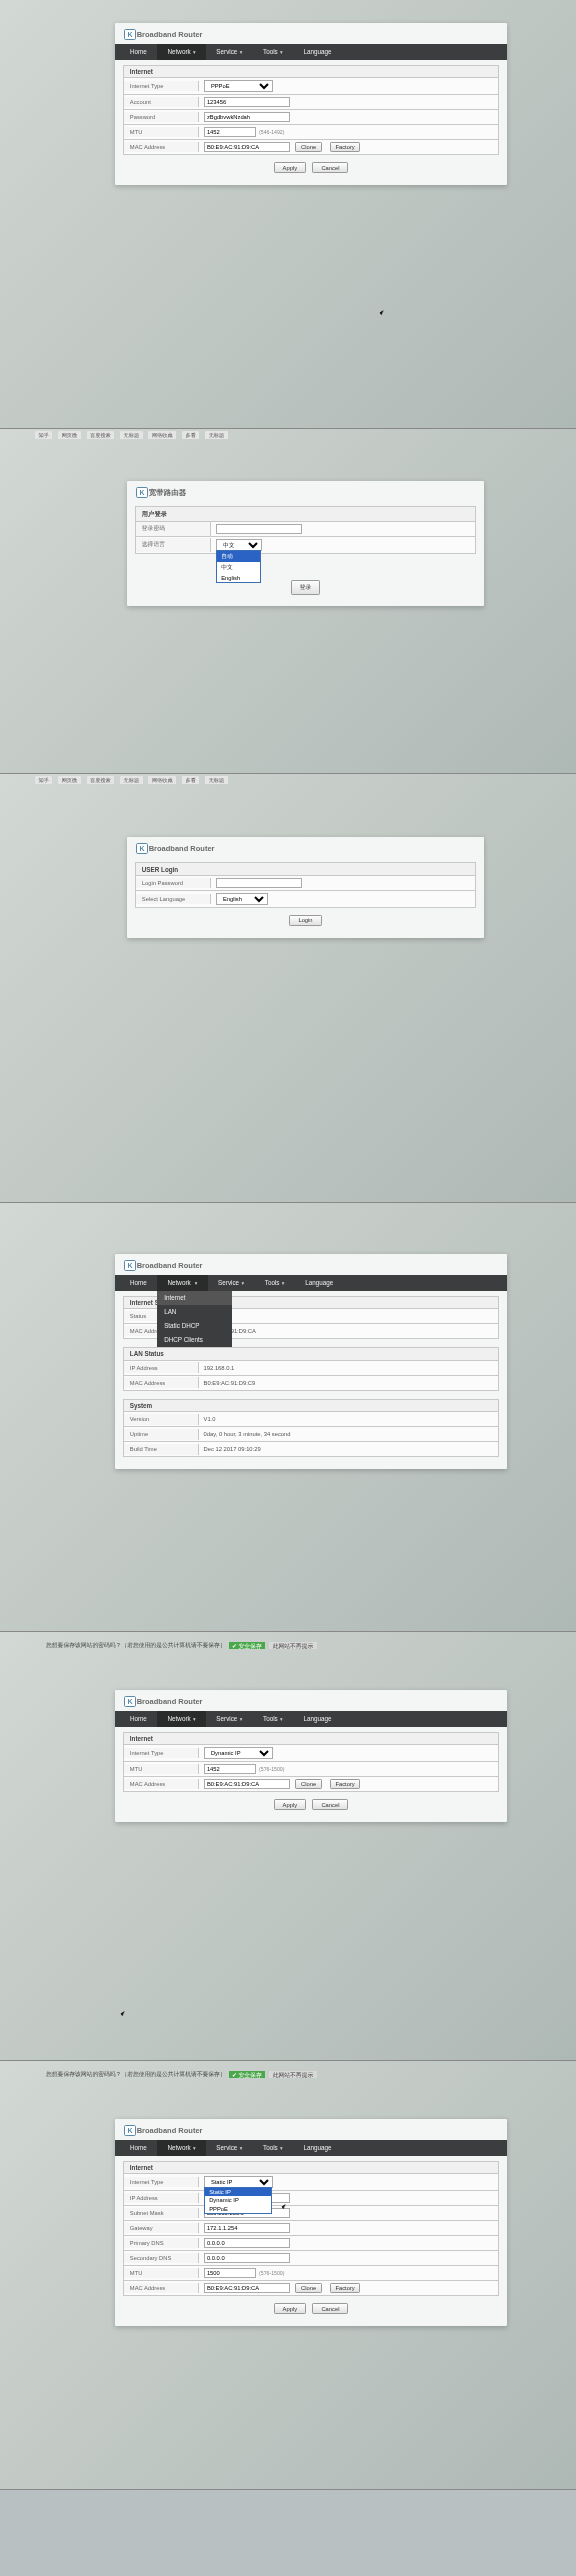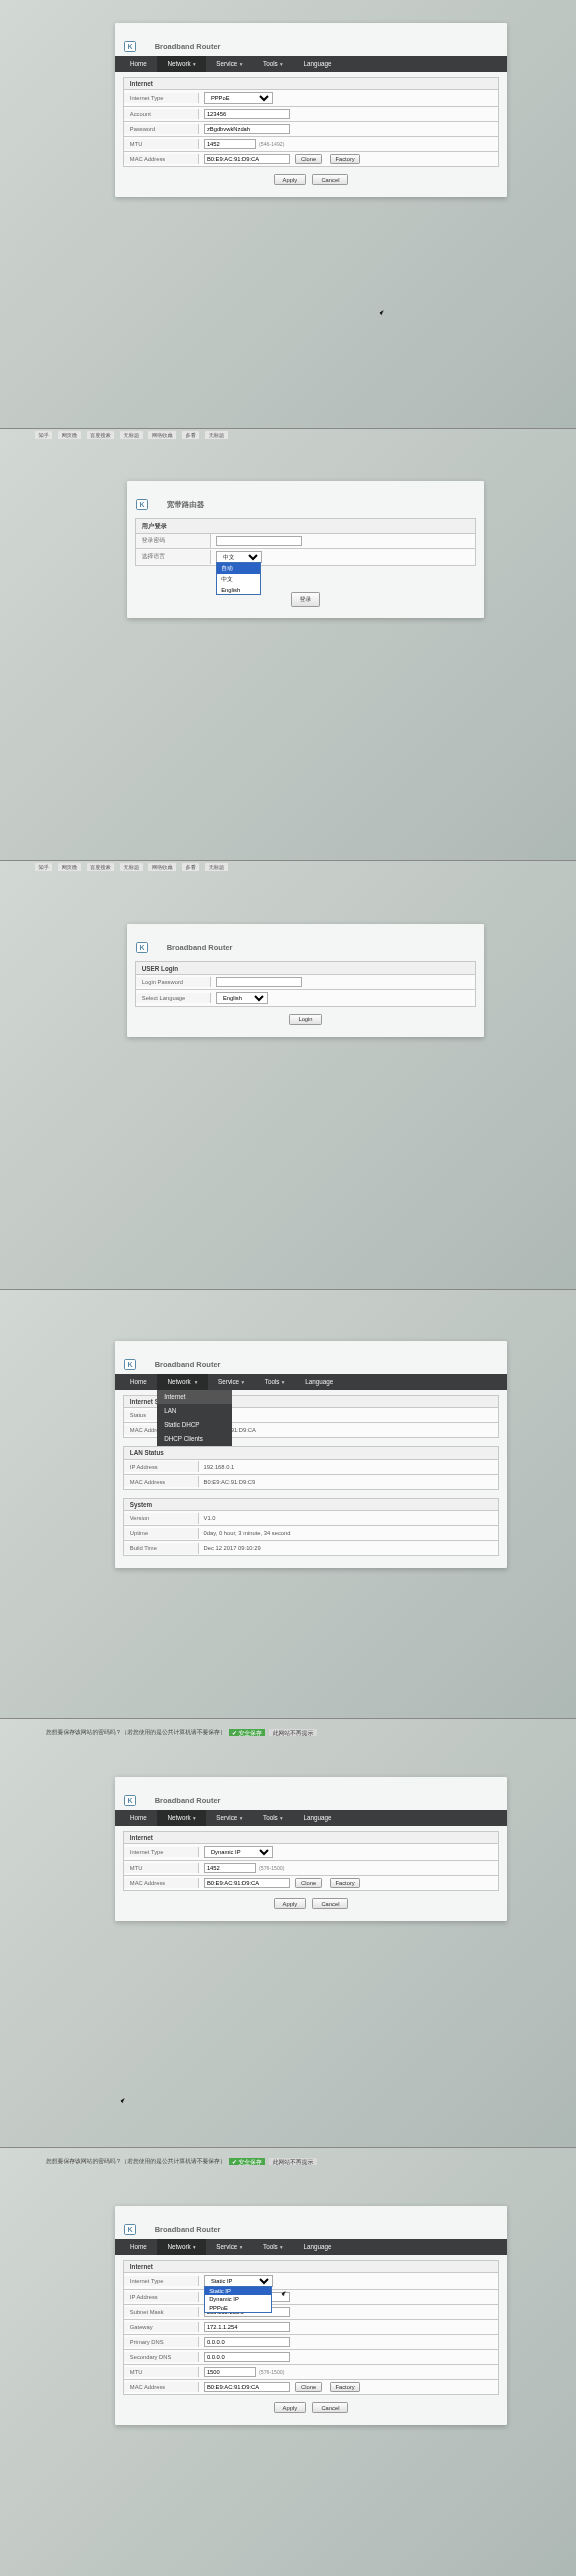--- a/index.html
+++ b/index.html
@@ -10,21 +10,21 @@
     width: 576px;
   }
   .shot {
     width: 576px;
     background: linear-gradient(135deg, #d2d8d4 0%, #c0c8c4 50%, #aeb8b4 100%);
     position: relative;
     overflow: hidden;
     border-bottom: 1.2px solid #888;
   }
   .shot.s1 { height: 429px; }
-  .shot.s2 { height: 432px; }
+  .shot.s2 { height: 345px; }
   .shot.s3 { height: 429px; }
   .shot.s4 { height: 429px; }
   .shot.s5 { height: 429px; }
   .shot.s6 { height: 429px; }
 
   
   .tabhint {
     position: absolute;
     top: 2.3px; left: 35px;
     font-size: 5.2px;
@@ -54,23 +54,22 @@
     padding-bottom: 11.5px;
   }
   .shot.s1 .page { top: 23px; }
   .shot.s2 .page { top: 52px; width: 357px; left: 127px; }
   .shot.s3 .page { top: 63px; width: 357px; left: 127px; }
   .shot.s4 .page { top: 51px; }
   .shot.s5 .page { top: 58px; }
   .shot.s6 .page { top: 58px; }
 
   .brand {
-    display: flex; align-items: center; gap: 19px;
+    display: flex; align-items: center; gap: 1px;
     padding: 5.8px 9.2px 3.5px 9.2px;
-    margin-top: 12px;
   }
   .brand .logo {
     width: 11.5px; height: 11.5px;
     border: 1.2px solid #5a8aa8; border-radius: 1.7px;
     display: inline-flex; align-items: center; justify-content: center;
     color: #5a8aa8; font-weight: bold; font-size: 7px;
     background: #fff;
   }
   .brand .title { color: #6a6a6a; font-size: 7.5px; font-weight: 600; }
 

